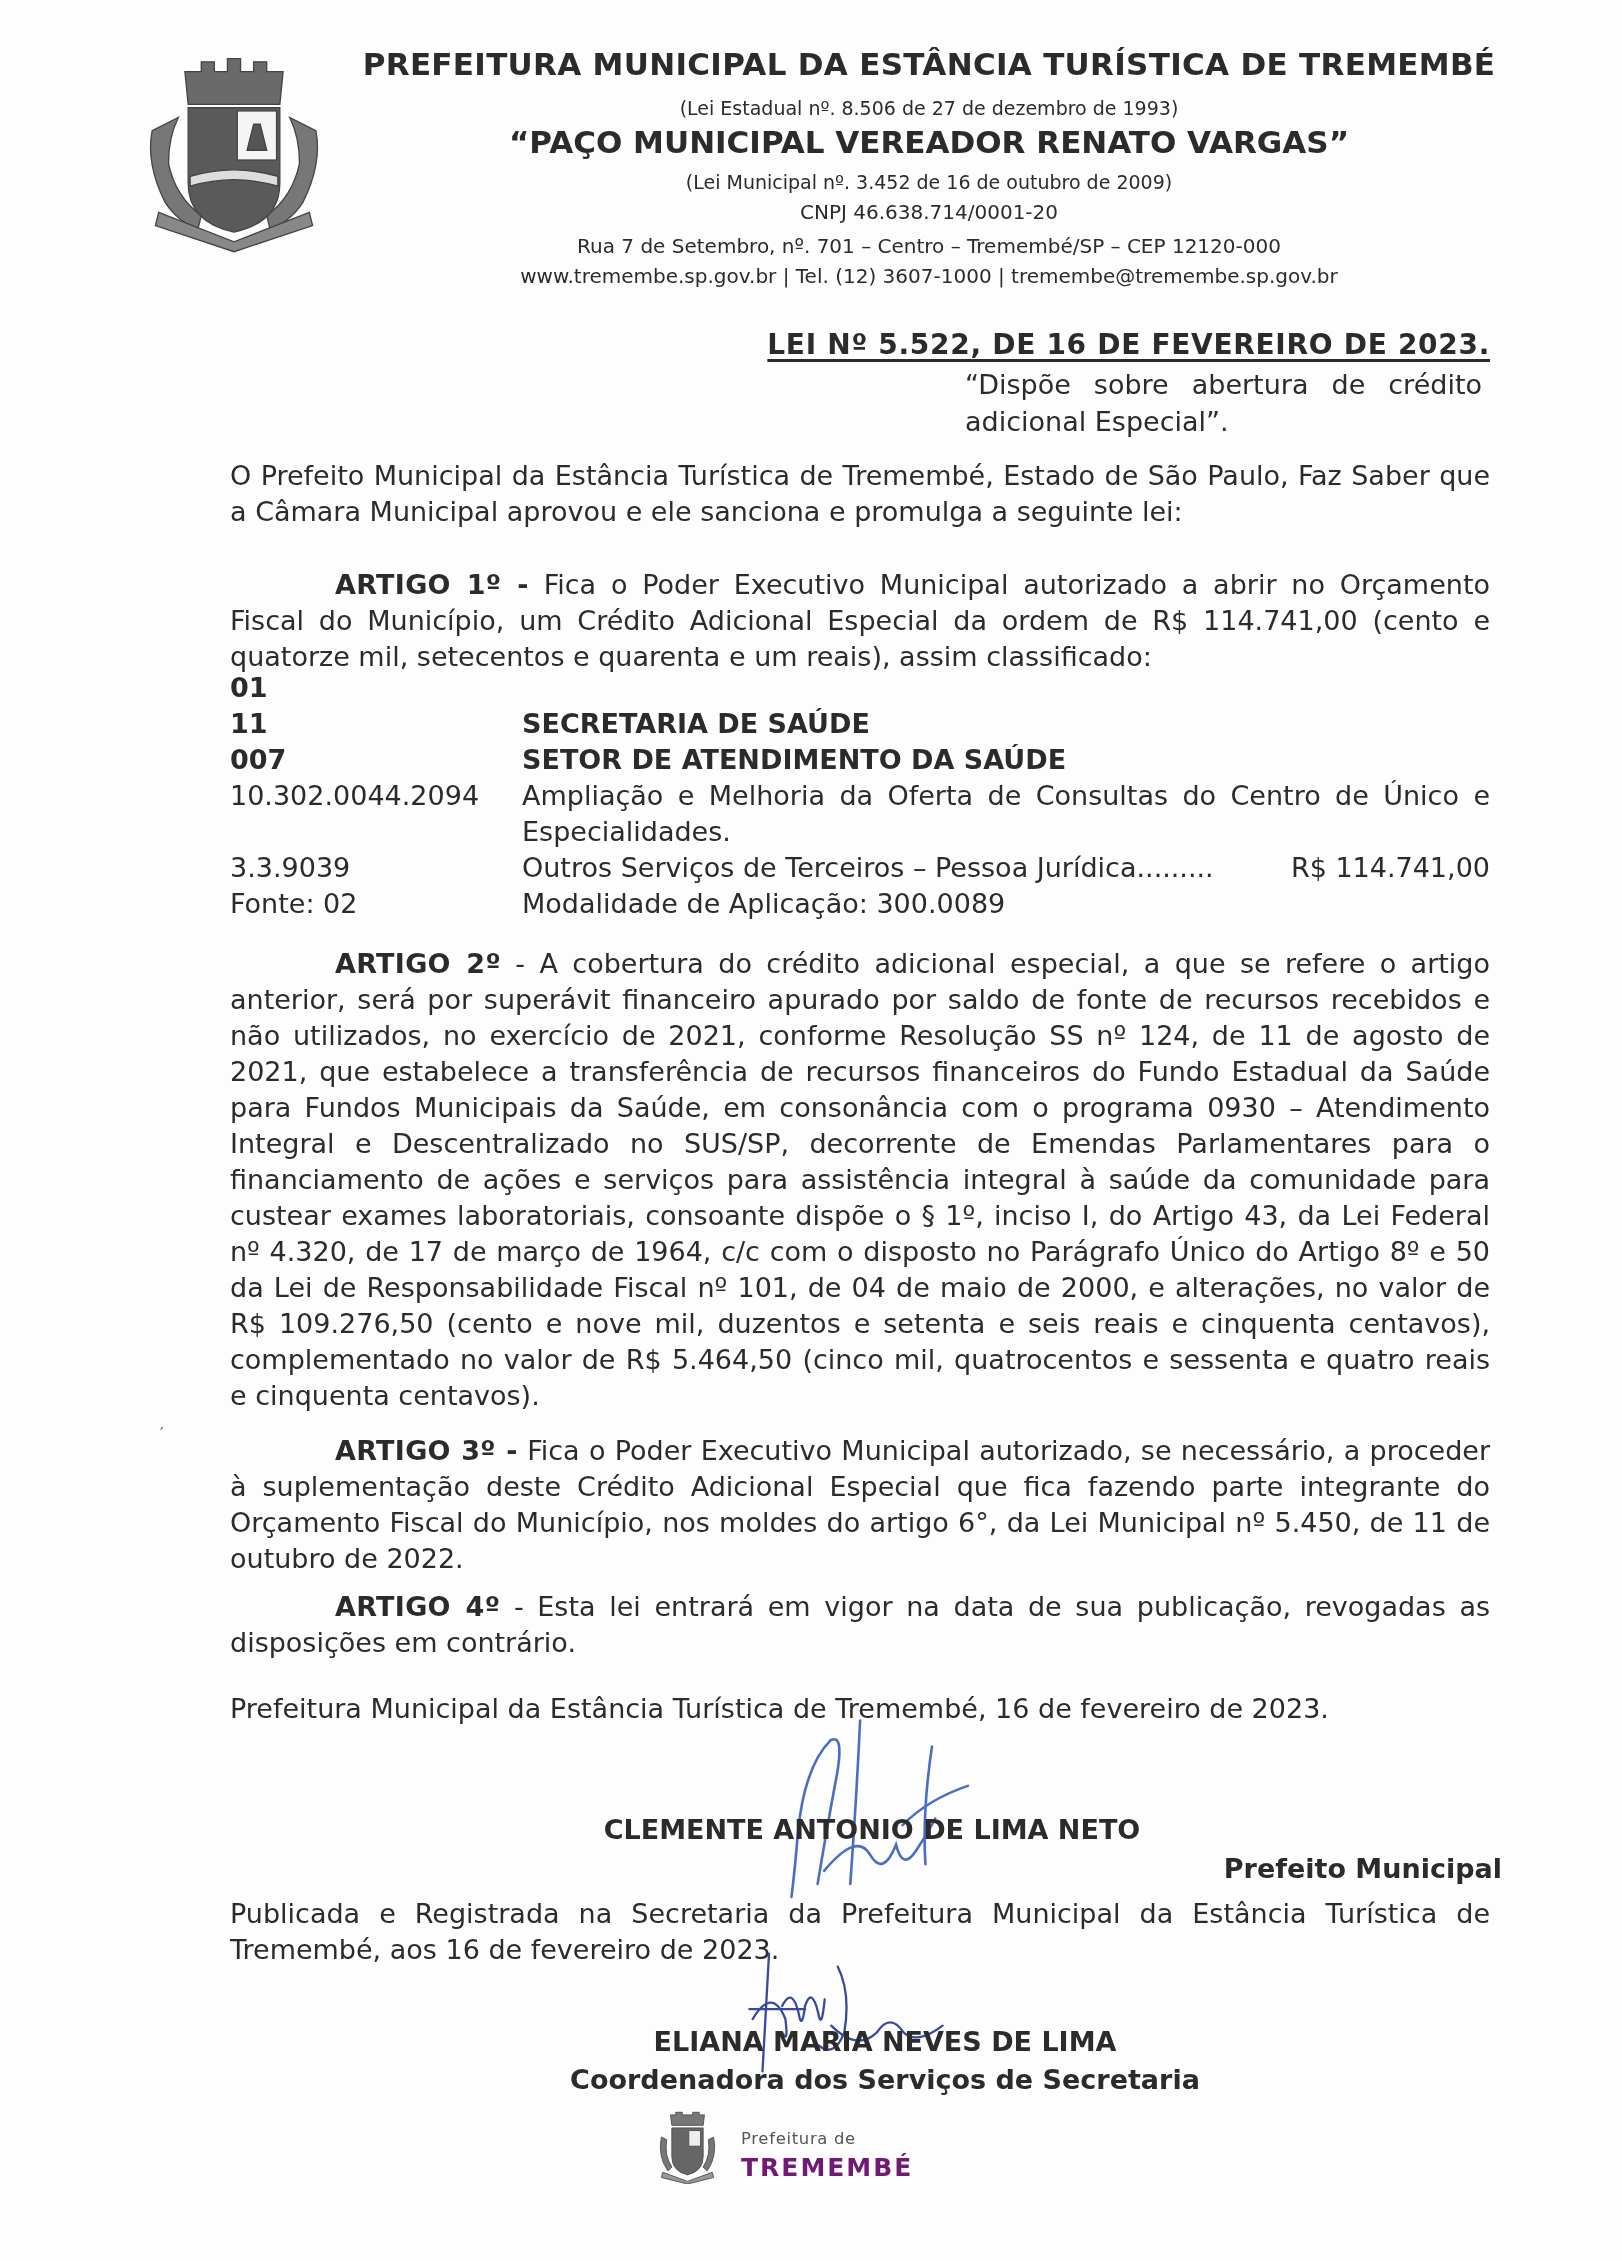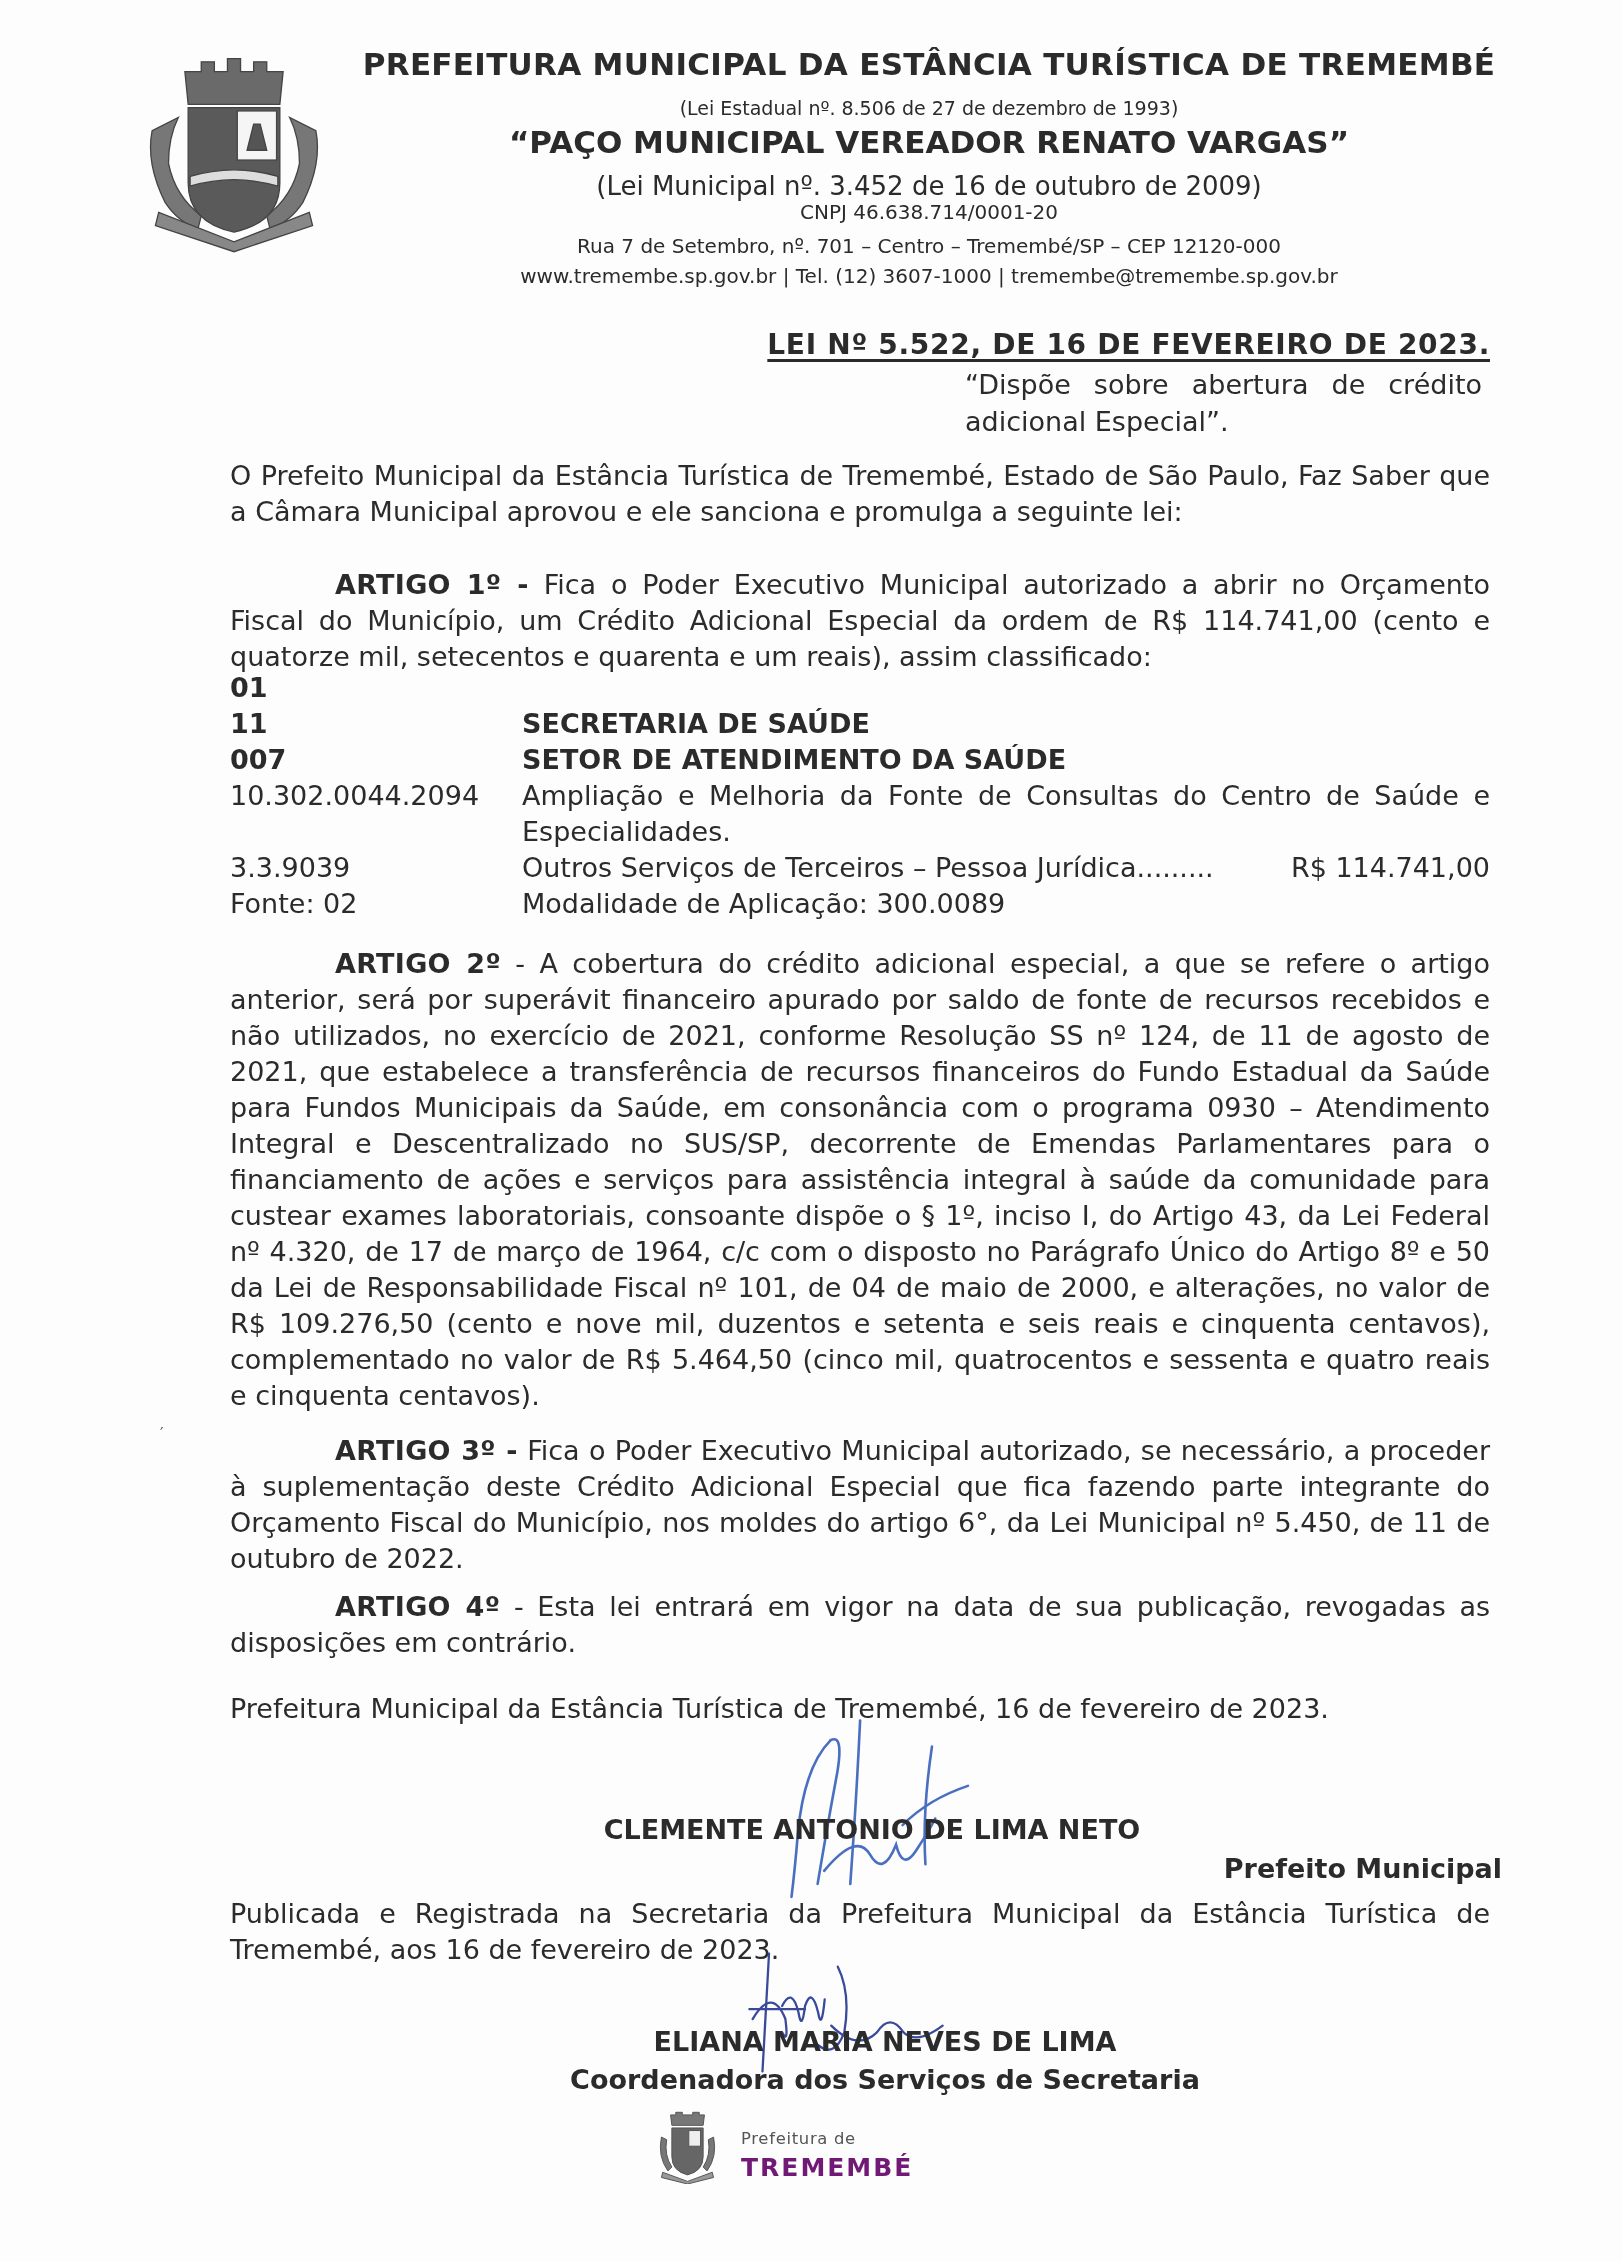--- a/index.html
+++ b/index.html
@@ -8,21 +8,21 @@
     font-family: "DejaVu Sans", sans-serif; color: #2b2b2b;
   }
   .page { position: absolute; left: 0; top: 0; width: 1623px; height: 2261px; background: #fdfdfd; }
 
   
   .crest { position: absolute; left: 139px; top: 52px; width: 190px; height: 203px; }
   .hdr { position: absolute; left: 353px; width: 1152px; text-align: center; }
   .hdr-title { top: 46px; font-size: 31px; font-weight: bold; letter-spacing: 0.3px; }
   .hdr-sub1 { top: 97px; font-size: 19px; }
   .hdr-title2 { top: 124px; font-size: 31px; font-weight: bold; }
-  .hdr-sub2 { top: 171px; font-size: 26px; }
+  .hdr-sub2 { top: 171px; font-size: 19px; }
   .hdr-cnpj { top: 200px; font-size: 20px; }
   .hdr-addr { top: 234px; font-size: 20px; }
   .hdr-contact { top: 264px; font-size: 20px; }
 
   
   .law-title { position: absolute; right: 133px; top: 328px; font-size: 28px; font-weight: bold;
     text-decoration: underline; text-underline-offset: 5.2px; text-decoration-thickness: 2.6px; white-space: nowrap; letter-spacing: 0.7px; }
   .ementa { position: absolute; left: 965px; top: 366px; width: 517px; font-size: 27px; line-height: 37px; text-align: justify; text-align-last: left; }
 
   
@@ -108,21 +108,21 @@
     <div class="row bold">
       <div class="code">11</div>
       <div class="desc">SECRETARIA DE SAÚDE</div>
     </div>
     <div class="row bold">
       <div class="code">007</div>
       <div class="desc">SETOR DE ATENDIMENTO DA SAÚDE</div>
     </div>
     <div class="row">
       <div class="code">10.302.0044.2094</div>
-      <div class="desc justify">Ampliação e Melhoria da Fonte de Consultas do Centro de Saúde e Especialidades.</div>
+      <div class="desc justify">Ampliação e Melhoria da Oferta de Consultas do Centro de Único e Especialidades.</div>
     </div>
     <div class="row">
       <div class="code">3.3.9039</div>
       <div class="desc">
         <span>Outros Serviços de Terceiros – Pessoa Jurídica.........</span>
         <span class="amount">R$ 114.741,00</span>
       </div>
     </div>
     <div class="row">
       <div class="code">Fonte: 02</div>

